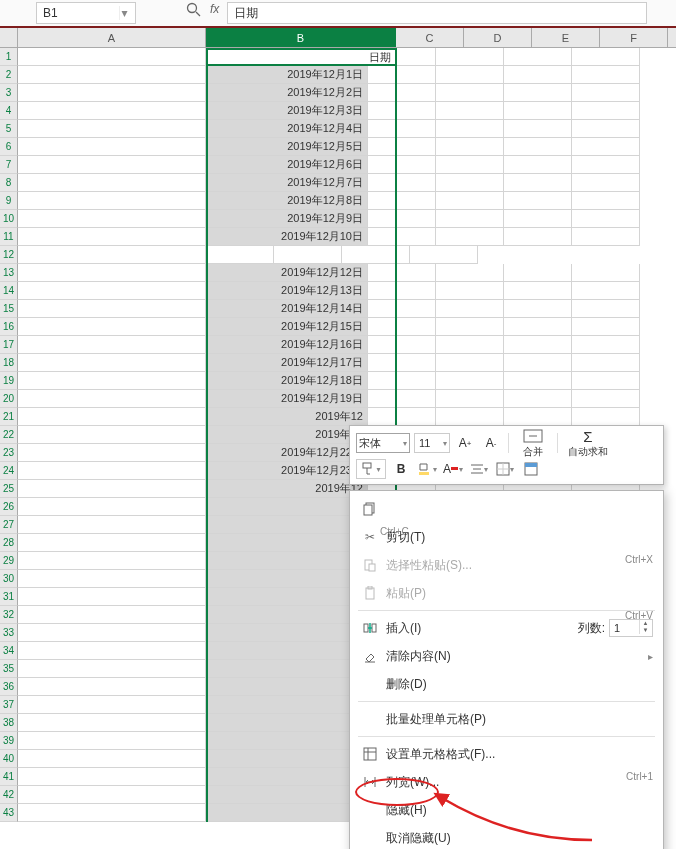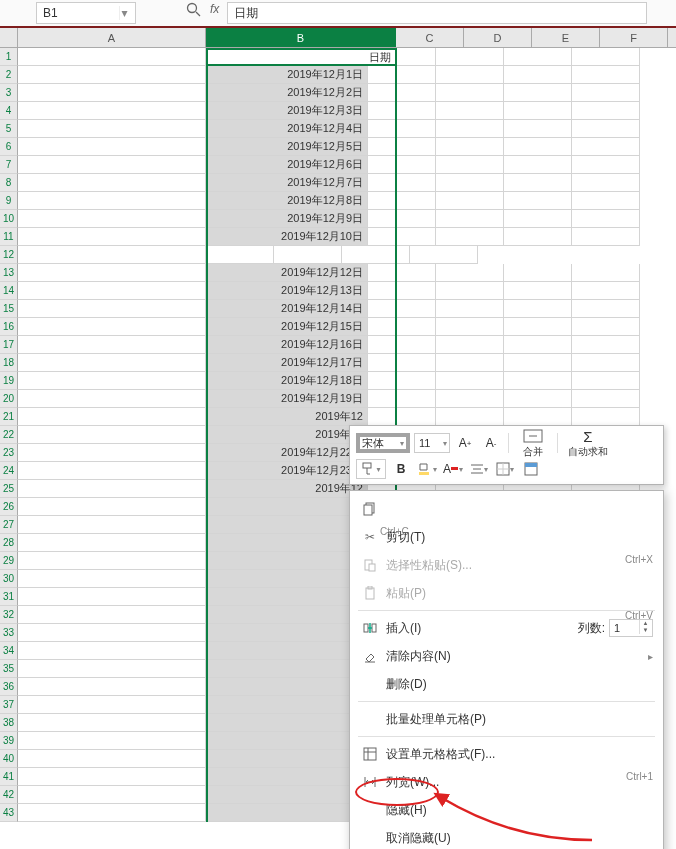--- a/index.html
+++ b/index.html
@@ -39,21 +39,21 @@
     
     .selection-border-left { position: absolute; left: 206px; top: 0; width: 2px; background: #0b8043; z-index: 5; }
     .selection-border-right { position: absolute; left: 395px; top: 0; width: 2px; background: #0b8043; z-index: 5; }
     .selection-border-top { position: absolute; left: 206px; top: 0; width: 191px; height: 2px; background: #0b8043; z-index: 5; }
     
     .active-cell-border { position: absolute; left: 206px; top: 0; width: 191px; height: 18px; border: 2px solid #0b8043; z-index: 6; background: #fff; display: flex; align-items: center; justify-content: flex-end; padding-right: 4px; font-size: 11px; }
     
     .mini-toolbar { position: absolute; left: 349px; top: 425px; width: 315px; height: 60px; background: #fff; border: 1px solid #b5b5b5; box-shadow: 2px 2px 6px rgba(0,0,0,0.2); z-index: 20; padding: 6px; }
     .mini-row1 { display: flex; align-items: center; gap: 4px; height: 22px; }
     .mini-row2 { display: flex; align-items: center; gap: 4px; height: 22px; margin-top: 4px; }
-    .font-select { width: 54px; height: 20px; border: 4px solid #a3a3a3; font-size: 11px; padding: 1px 14px 1px 2px; position: relative; display: flex; align-items: center; background: #fff; }
+    .font-select { width: 54px; height: 20px; border: 1px solid #a3a3a3; font-size: 11px; padding: 1px 14px 1px 2px; position: relative; display: flex; align-items: center; background: #fff; }
     .size-select { width: 36px; height: 20px; border: 1px solid #ccc; font-size: 11px; padding: 1px 14px 1px 4px; position: relative; display: flex; align-items: center; background: #fff; }
     .tb-dropdown-arrow { position: absolute; right: 2px; font-size: 8px; color: #888; }
     .tb-btn { width: 22px; height: 20px; display: flex; align-items: center; justify-content: center; border: 1px solid transparent; font-size: 12px; cursor: pointer; }
     .tb-btn-wide { width: 30px; height: 20px; display: flex; align-items: center; justify-content: center; border: 1px solid #ccc; font-size: 11px; cursor: pointer; }
     .tb-sep { width: 1px; height: 20px; background: #ddd; margin: 0 2px; }
     .tb-label-btn { display: flex; flex-direction: column; align-items: center; width: 36px; font-size: 10px; cursor: pointer; }
     .tb-label-btn .icon-top { height: 18px; display: flex; align-items: center; }
     
     .context-menu { position: absolute; left: 349px; top: 490px; width: 315px; background: #fff; border: 1px solid #b5b5b5; box-shadow: 2px 2px 10px rgba(0,0,0,0.25); z-index: 20; padding: 4px 0; }
     .menu-item { display: flex; align-items: center; height: 28px; padding: 0 10px; cursor: pointer; position: relative; }

